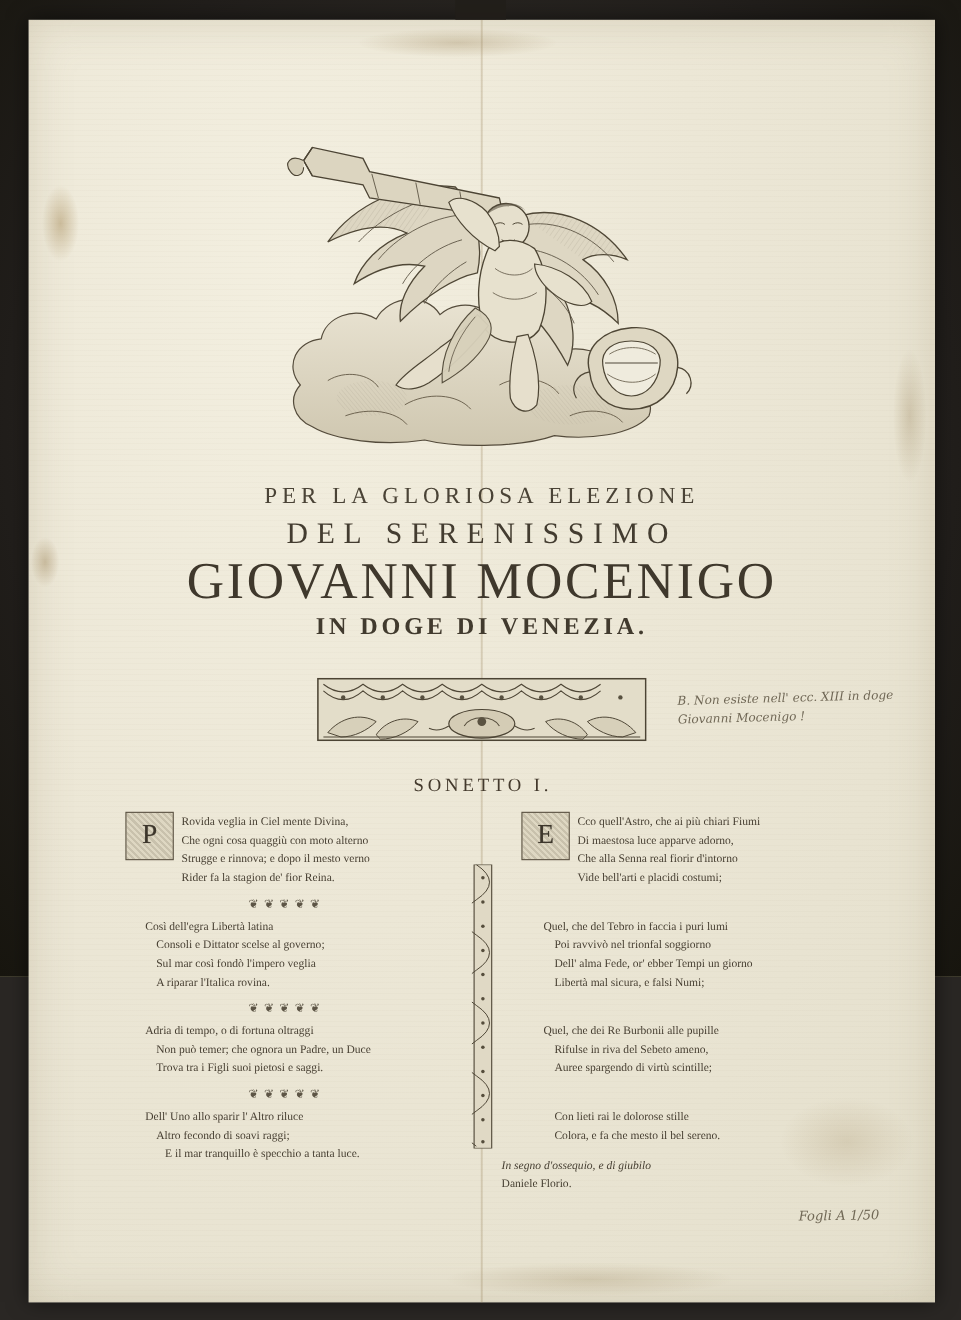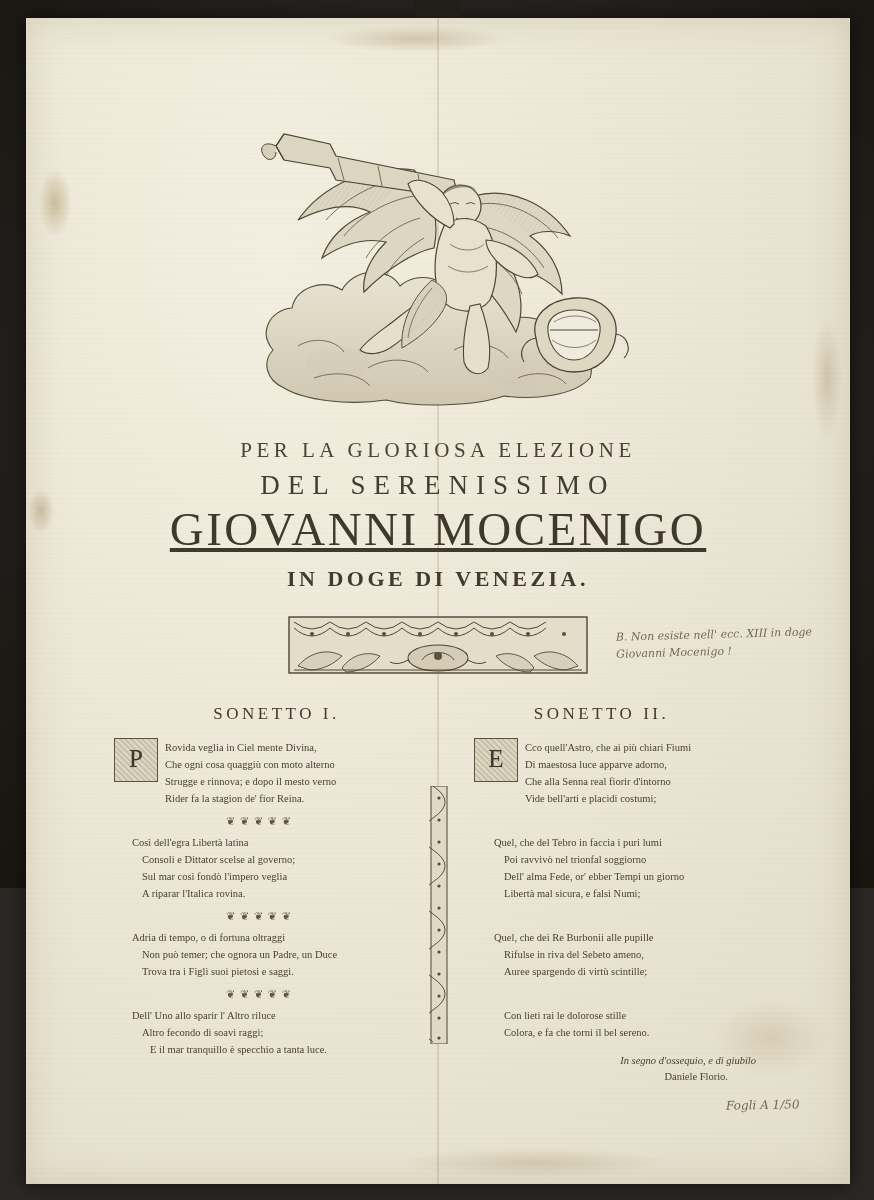--- a/index.html
+++ b/index.html
@@ -122,23 +122,22 @@
     font-size: 27px;
     letter-spacing: 8px;
     color: #433c30;
     margin-bottom: 4px;
   }
   .t-line3 {
     font-size: 47px;
     letter-spacing: 2.5px;
     color: #3f382c;
     line-height: 1.05;
-    margin-bottom: 12px;
+    margin-bottom: 2px;
     font-weight: 400;
-    text-decoration: underline;
   }
   .t-line4 {
     font-size: 22px;
     letter-spacing: 3.5px;
     color: #413a2e;
     font-weight: 700;
   }
 
   
   #headpiece {
@@ -273,21 +272,20 @@
     height: 258px;
   }
   #vrule svg { display: block; width: 100%; height: 100%; }
 
   
   #signature {
     position: absolute;
     left: 430px;
     top: 1035px;
     width: 300px;
-    text-align: right;
     font-size: 10.5px;
     line-height: 1.5;
     color: #453e31;
     font-style: italic;
     font-family: "Liberation Serif", serif;
   }
   #signature .name {
     font-style: normal;
     display: block;
     padding-right: 28px;
@@ -468,21 +466,20 @@
         <line x1="6" y1="54" x2="294" y2="54" stroke="#4e4636" stroke-width="1"></line>
       </svg>
     </div>
 
     <div id="annotation">B. Non esiste nell' ecc. XIII in doge Giovanni Mocenigo !</div>
     <div id="shelfmark">Fogli A 1/50</div>
 
     <div id="sonnets">
       <div class="sonnet-heads">
         <div class="sonnet-head">SONETTO I.</div>
-        <div class="sonnet-head">SONETTO II.</div>
       </div>
 
       <div class="columns">
 
         <div id="vrule">
           <svg viewBox="0 0 20 258" preserveAspectRatio="none" xmlns="http://www.w3.org/2000/svg">
             <rect x="2" y="0" width="16" height="258" fill="#e0d9c5" stroke="#4e4636" stroke-width="1"></rect>
             <g stroke="#4e4636" stroke-width="0.9" fill="none">
               <path d="M4,0 q12,8 12,16 q0,8 -12,16 q-12,8 -12,16 q0,8 12,16 q12,8 12,16 q0,8 -12,16
                        q-12,8 -12,16 q0,8 12,16 q12,8 12,16 q0,8 -12,16 q-12,8 -12,16 q0,8 12,16
@@ -577,21 +574,21 @@
           <div class="stanza">
             <span class="v">Quel, che dei Re Burbonii alle pupille</span>
             <span class="v i1">Rifulse in riva del Sebeto ameno,</span>
             <span class="v i1">Auree spargendo di virtù scintille;</span>
           </div>
 
           <div class="fleuron" style="visibility:hidden">❦ ❦ ❦ ❦ ❦</div>
 
           <div class="stanza">
             <span class="v i1">Con lieti rai le dolorose stille</span>
-            <span class="v i1">Colora, e fa che torni il bel sereno.</span>
+            <span class="v i1">Colora, e fa che mesto il bel sereno.</span>
           </div>
         </div>
       </div>
     </div>
 
     <div id="signature">
       <span>In segno d'ossequio, e di giubilo</span>
       <span class="name">Daniele Florio.</span>
     </div>
   </div>

